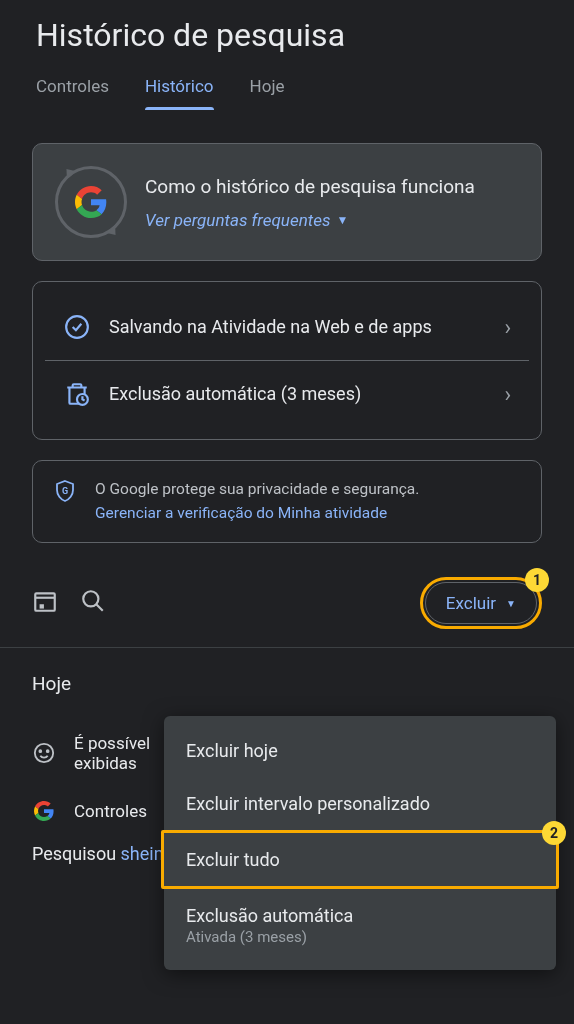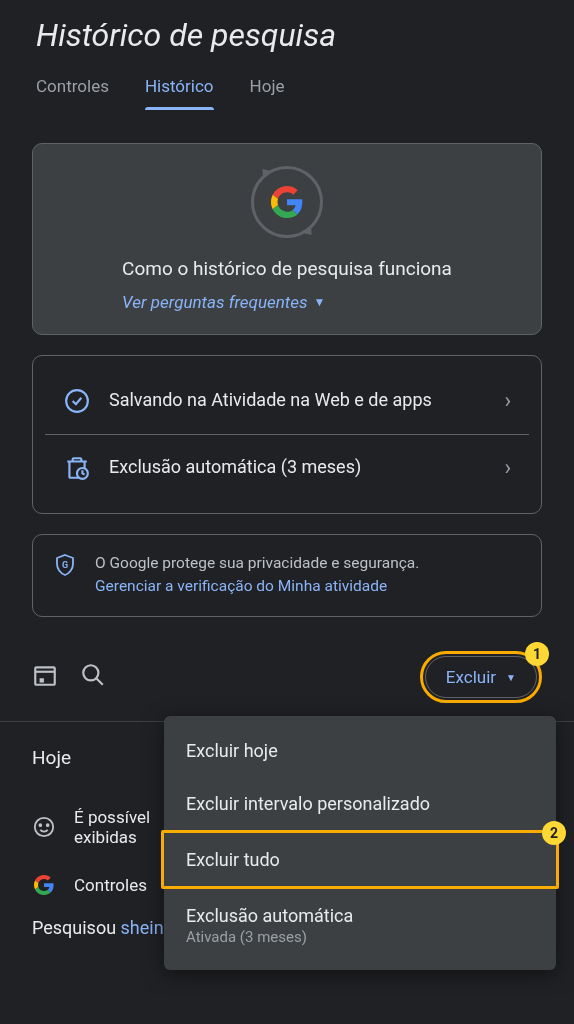--- a/index.html
+++ b/index.html
@@ -10,21 +10,20 @@
       font-family: 'Google Sans', Roboto, Arial, sans-serif;
       color: #e8eaed;
       overflow: hidden;
       position: relative;
     }
     .page-title {
       font-size: 32px;
       font-weight: 400;
       padding: 16px 24px 8px 36px;
       color: #e8eaed;
-      font-style: italic;
     }
     .tabs {
       display: flex;
       gap: 36px;
       padding: 0 36px;
       border-bottom: 1px solid transparent;
     }
     .tab {
       padding: 14px 0;
       font-size: 17px;
@@ -53,21 +52,20 @@
       border-radius: 10px;
       margin-bottom: 20px;
       background: #2a2b2e;
     }
     .card.info {
       background: #3c4043;
       padding: 22px;
       display: flex;
       gap: 18px;
       align-items: center;
-      flex-direction: column;
     }
     .refresh-g-icon {
       width: 72px;
       height: 72px;
       position: relative;
       flex-shrink: 0;
     }
     .refresh-ring {
       position: absolute;
       inset: 0;

